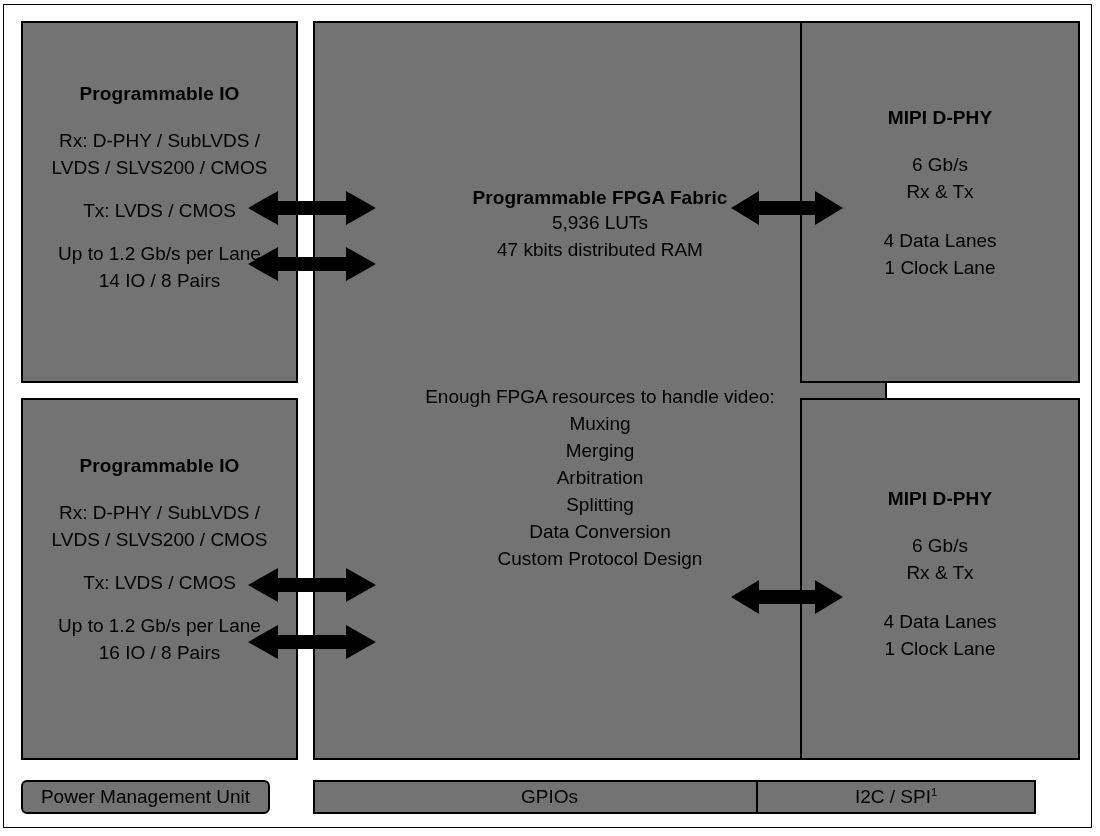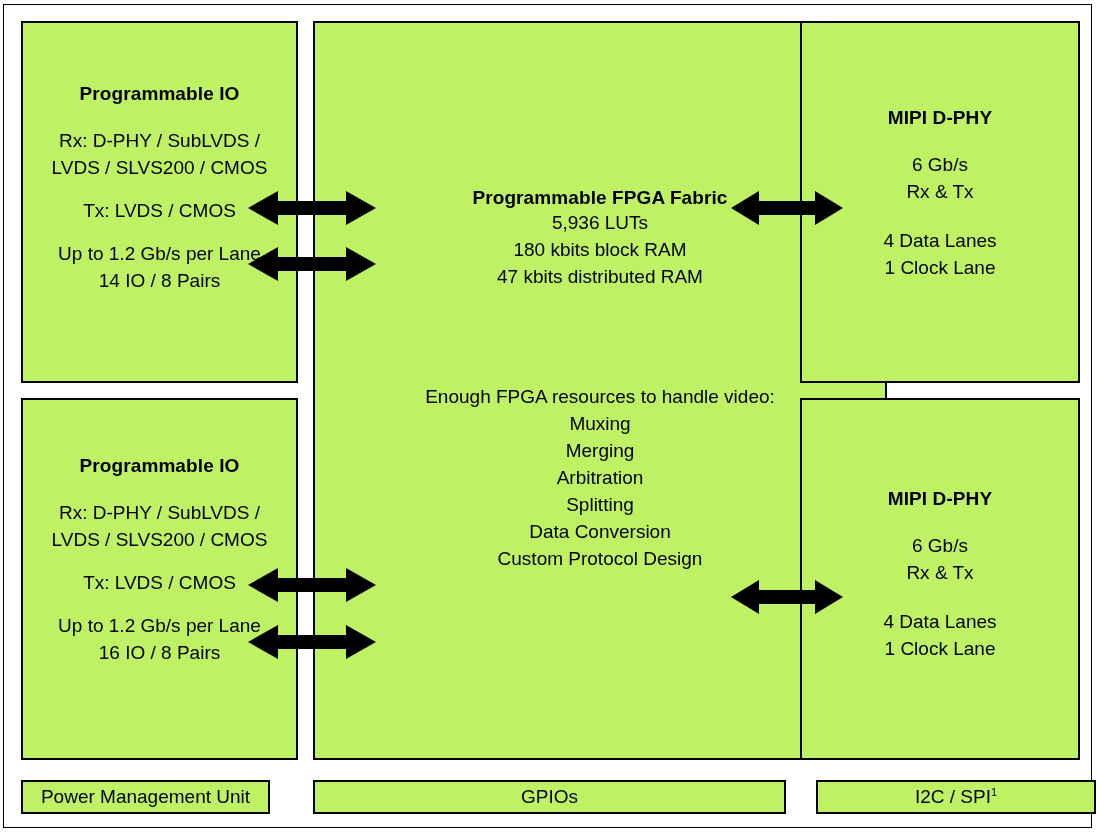--- a/index.html
+++ b/index.html
@@ -25,21 +25,21 @@
     top: 4px;
     width: 1089px;
     height: 824px;
     border: 1.5px solid #000000;
     box-sizing: border-box;
   }
   .box {
     position: absolute;
     border: 2.5px solid #000000;
     box-sizing: border-box;
-    background: #bef264;
+    background: #737373;
   }
   .box-inner {
     position: absolute;
     left: 0;
     right: 0;
     text-align: center;
   }
   .title {
     font-weight: bold;
     font-size: 19px;
@@ -102,21 +102,20 @@
       <div class="spacer-md"></div>
       <div class="body-text">Up to 1.2 Gb/s per Lane</div>
       <div class="body-text">16 IO / 8 Pairs</div>
     </div>
   </div>
 
   <div class="box" style="left:313px; top:21px; width:574px; height:739px;">
     <div class="box-inner" style="top:164px;">
       <div class="title">Programmable FPGA Fabric</div>
       <div class="body-text">5,936 LUTs</div>
-      <div class="body-text">180 kbits block RAM</div>
       <div class="body-text">47 kbits distributed RAM</div>
     </div>
     <div class="box-inner" style="top:360px;">
       <div class="body-text">Enough FPGA resources to handle video:</div>
       <div class="body-text">Muxing</div>
       <div class="body-text">Merging</div>
       <div class="body-text">Arbitration</div>
       <div class="body-text">Splitting</div>
       <div class="body-text">Data Conversion</div>
       <div class="body-text">Custom Protocol Design</div>
@@ -140,29 +139,29 @@
       <div class="title">MIPI D-PHY</div>
       <div class="spacer-lg"></div>
       <div class="body-text">6 Gb/s</div>
       <div class="body-text">Rx &amp; Tx</div>
       <div class="spacer-lg"></div>
       <div class="body-text">4 Data Lanes</div>
       <div class="body-text">1 Clock Lane</div>
     </div>
   </div>
 
-  <div class="box footer-box" style="left:21px; top:780px; width:249px; height:34px;">
+  <div class="box footer-box" style="left:21px; top:780px; width:249px; height:34px;border-radius:6px;">
     <span class="small-box-label">Power Management Unit</span>
   </div>
 
   <div class="box footer-box" style="left:313px; top:780px; width:473px; height:34px;">
     <span class="small-box-label">GPIOs</span>
   </div>
 
-  <div class="box footer-box" style="left:816px; top:780px; width:280px; height:34px;">
+  <div class="box footer-box" style="left:756px; top:780px; width:280px; height:34px;">
     <span class="small-box-label"><span>I2C / SPI</span><sup>1</sup></span>
   </div>
 
   <div class="arrow" style="left:248px; top:189px;">
     <svg width="128" height="38" viewBox="0 0 128 38">
       <polygon points="0,19 30,2 30,12 98,12 98,2 128,19 98,36 98,26 30,26 30,36" fill="#000000"></polygon>
     </svg>
   </div>
 
   <div class="arrow" style="left:248px; top:245px;">

